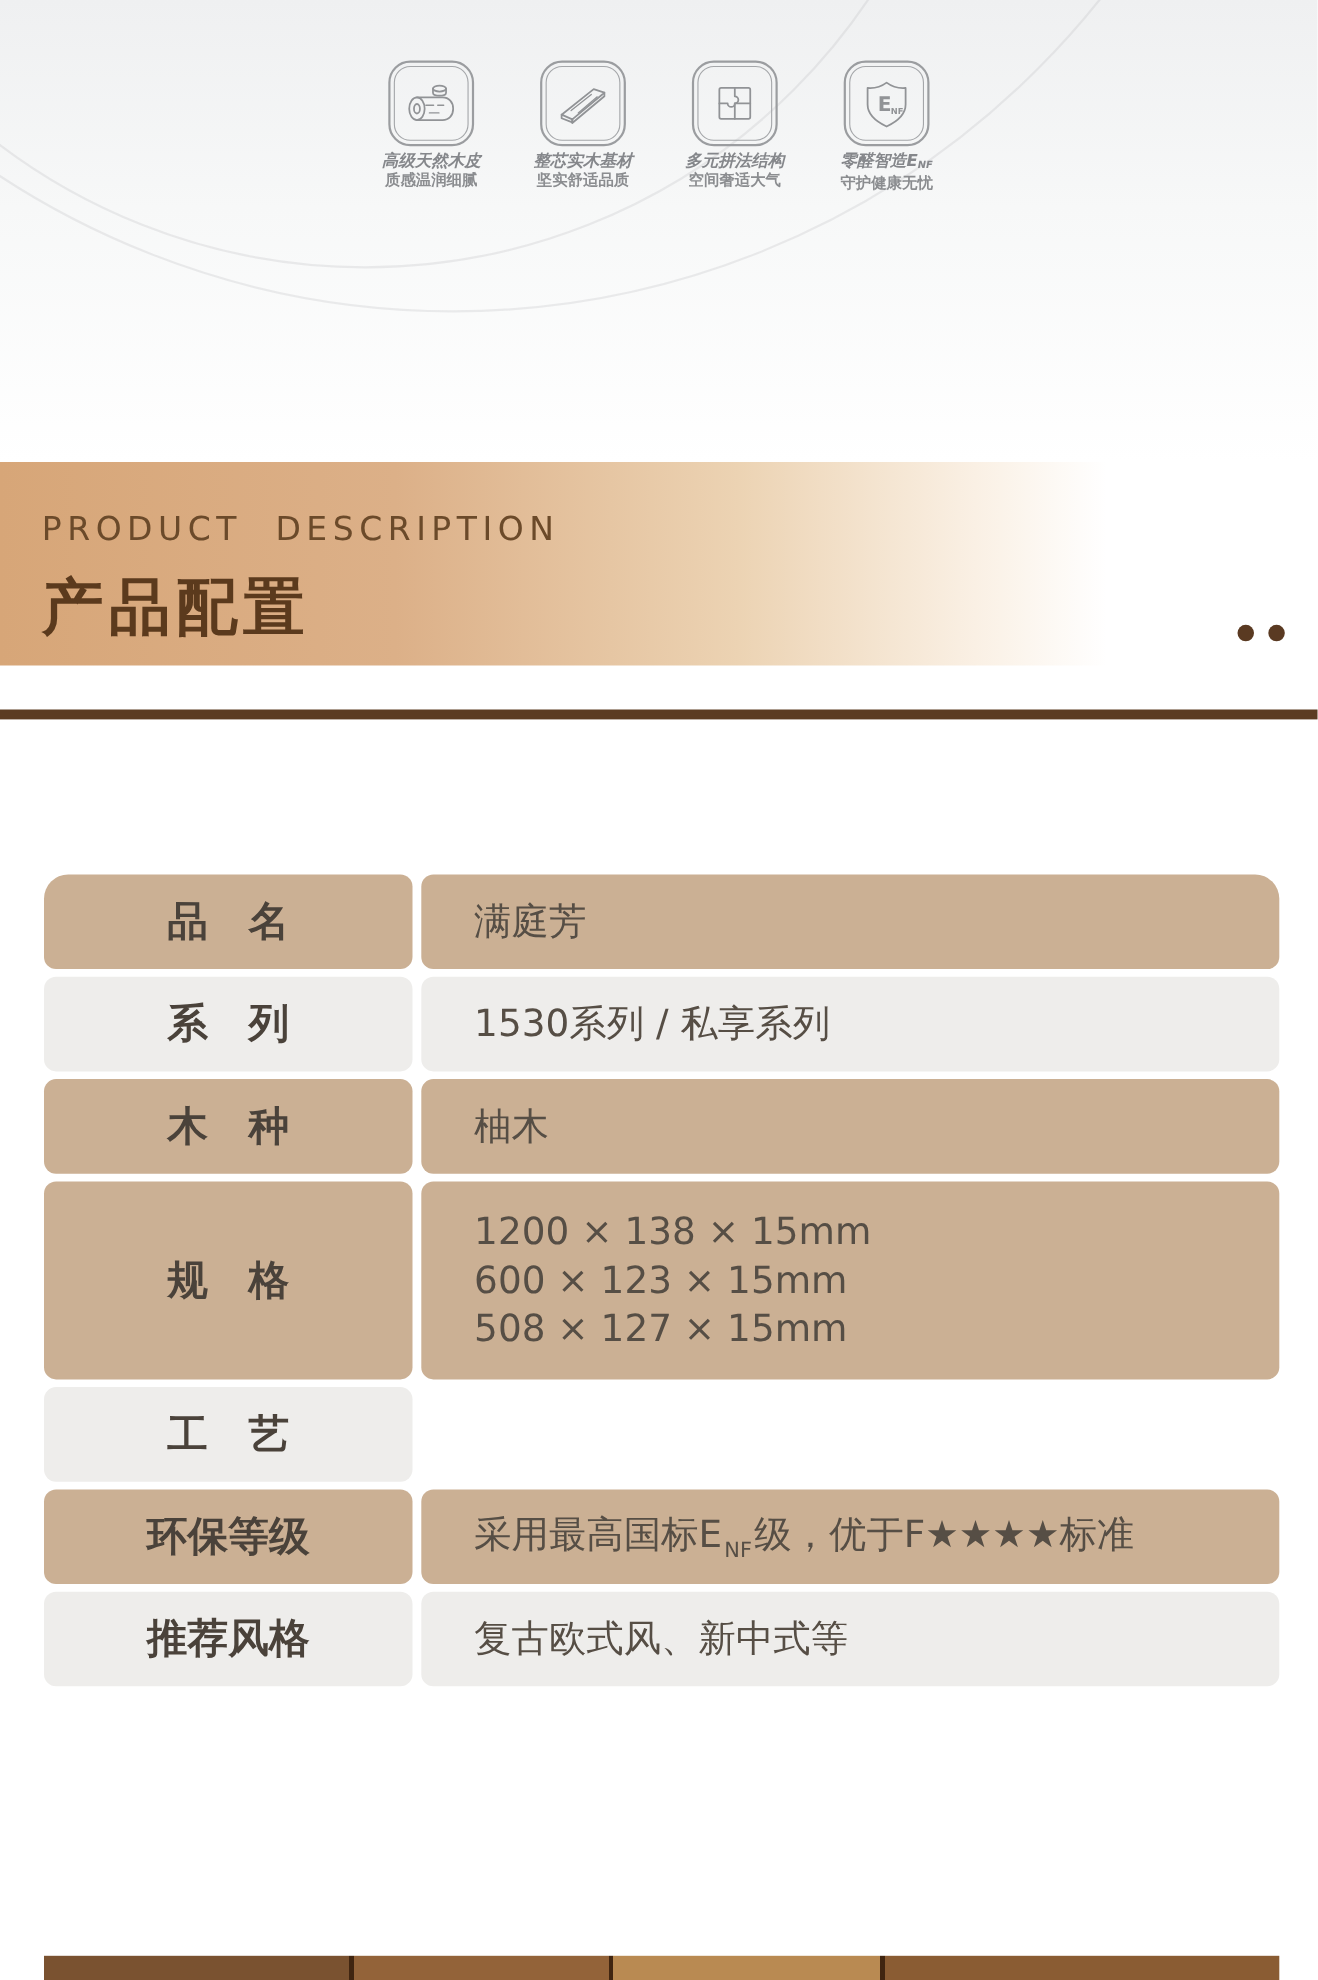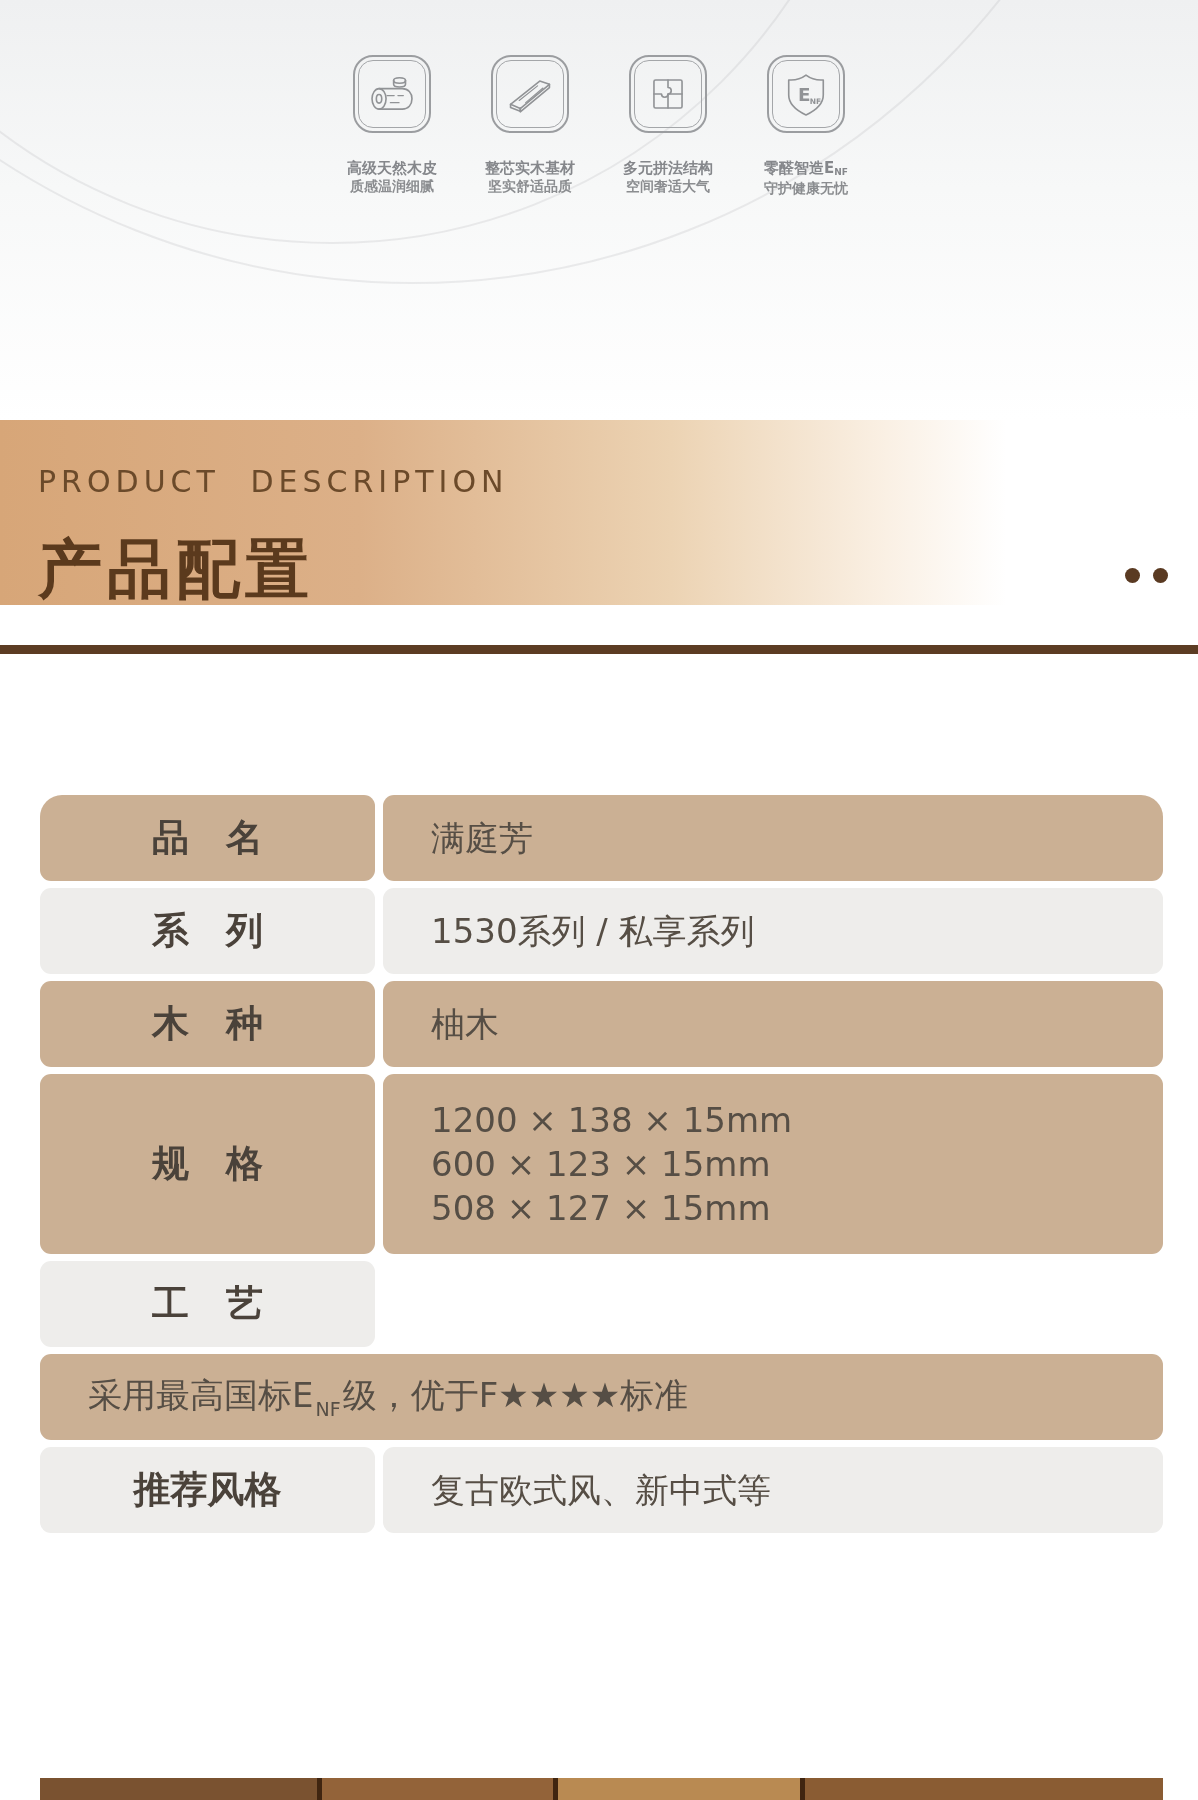--- a/index.html
+++ b/index.html
@@ -16,30 +16,30 @@
 
   
   .features{position:absolute;top:55px;left:0;width:1198px;display:flex;justify-content:center;gap:30px;}
   .feature{width:108px;text-align:center;}
   .icon-frame{width:78px;height:78px;box-sizing:border-box;border:2px solid #9b9da0;border-radius:20px;
     padding:3px;margin:0 auto;background:transparent;}
   .icon-frame-inner{width:100%;height:100%;box-sizing:border-box;border:1px solid #a4a6a9;border-radius:15px;
     display:flex;align-items:center;justify-content:center;}
   .icon-frame svg{width:54px;height:54px;stroke:#919396;fill:none;stroke-width:3;
     stroke-linecap:round;stroke-linejoin:round;}
-  .f-line1{margin-top:26px;font-size:15px;line-height:18px;color:#85878b;font-weight:600;white-space:nowrap;}
+  .f-line1{margin-top:4px;font-size:15px;line-height:18px;color:#85878b;font-weight:600;white-space:nowrap;font-style:italic;}
   .f-line2{margin-top:1px;font-size:14px;line-height:17px;color:#8b8d90;font-weight:600;white-space:nowrap;}
   .f-sub{font-size:9px;position:relative;top:2px;font-weight:600;}
 
   
   .banner{position:absolute;top:420px;left:0;width:1198px;height:185px;box-sizing:border-box;
     padding:44px 0 0 38px;
     background:linear-gradient(90deg,#d7a678 0%,#dcb088 30%,#ecd3b3 56%,#faf0e4 74%,#ffffff 84%);}
   .eyebrow{font-size:30px;letter-spacing:5px;word-spacing:16px;color:#6b4a2a;}
-  .banner-title{margin-top:24px;font-size:64px;line-height:92px;font-weight:700;letter-spacing:5px;color:#5b3a1d;}
+  .banner-title{margin-top:8px;font-size:56px;line-height:92px;font-weight:700;letter-spacing:5px;color:#5b3a1d;}
   .dots{position:absolute;right:30px;bottom:22px;display:flex;gap:13px;}
   .dot{width:15px;height:15px;border-radius:50%;background:#5a3a22;}
 
   
   .divider-bar{position:absolute;top:645px;left:0;width:1198px;height:9px;background:#5c3c23;}
 
   
   .spec-table{position:absolute;top:795px;left:40px;width:1123px;display:flex;flex-direction:column;gap:7px;}
   .row{display:flex;gap:8px;height:86px;}
   .row.h-tall{height:180px;}
@@ -183,20 +183,21 @@
         <div class="value-line">600 × 123 × 15mm</div>
         <div class="value-line">508 × 127 × 15mm</div>
       </div>
     </div>
 
     <div class="row light">
       <div class="cell label">工　艺</div>
     </div>
 
     <div class="row tan">
+      <div class="cell label">环保等级</div>
       <div class="cell value">
         <div class="value-line"><span>采用最高国标E</span><span class="sub">NF</span><span>级，优于F★★★★标准</span></div>
       </div>
     </div>
 
     <div class="row light">
       <div class="cell label">推荐风格</div>
       <div class="cell value">
         <div class="value-line">复古欧式风、新中式等</div>
       </div>

